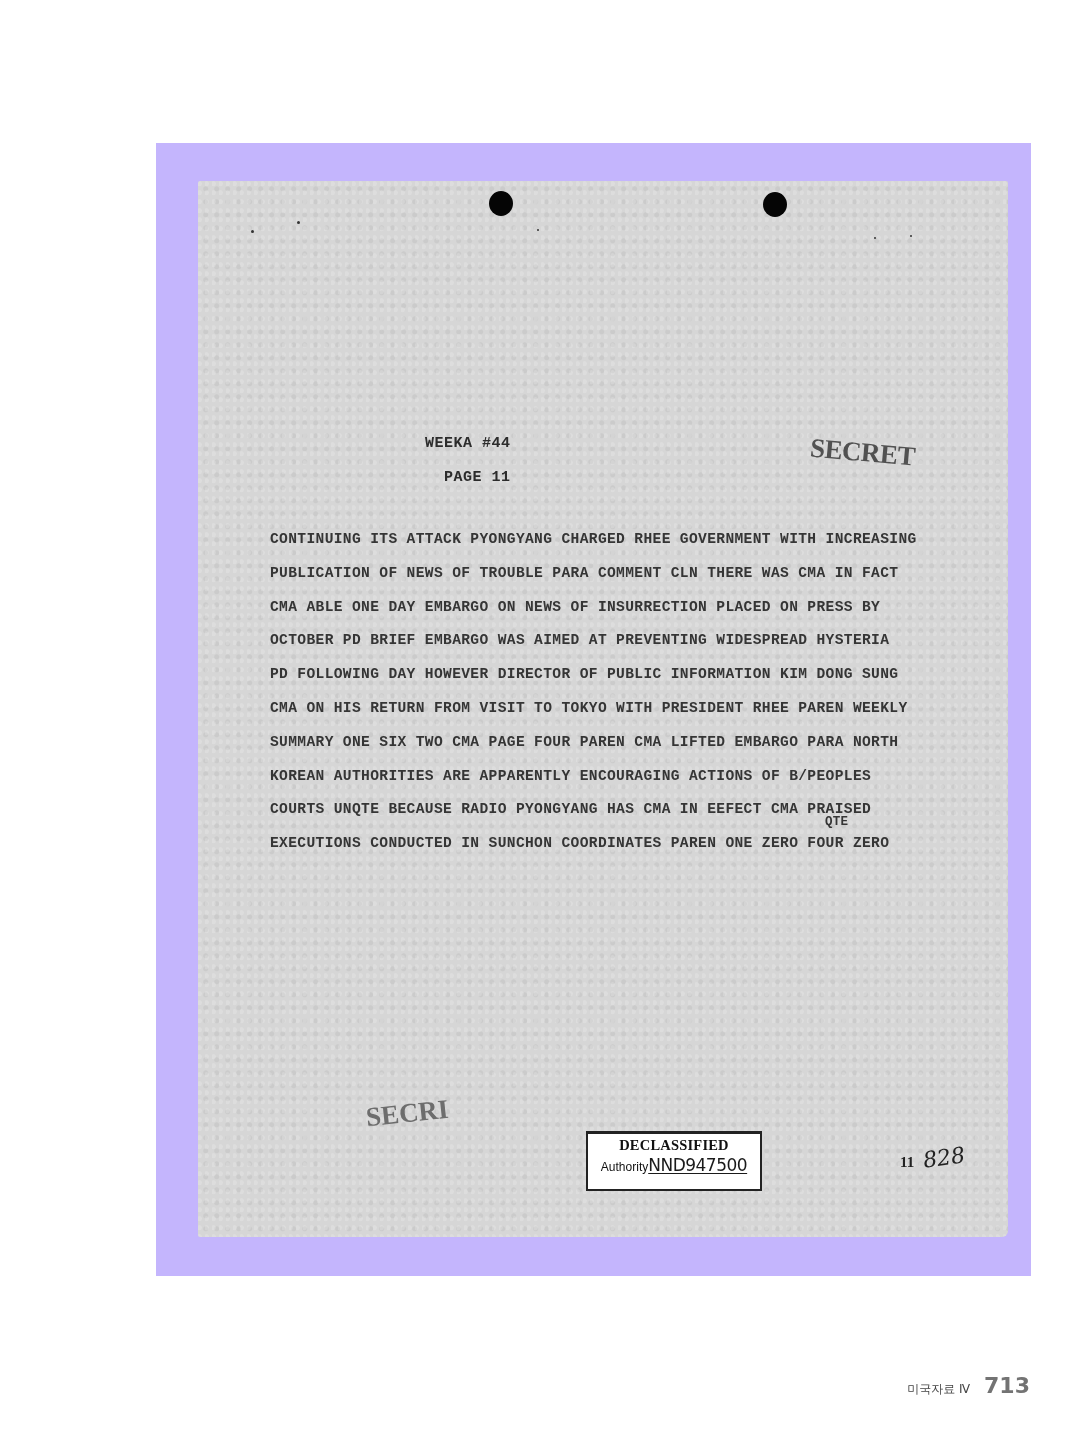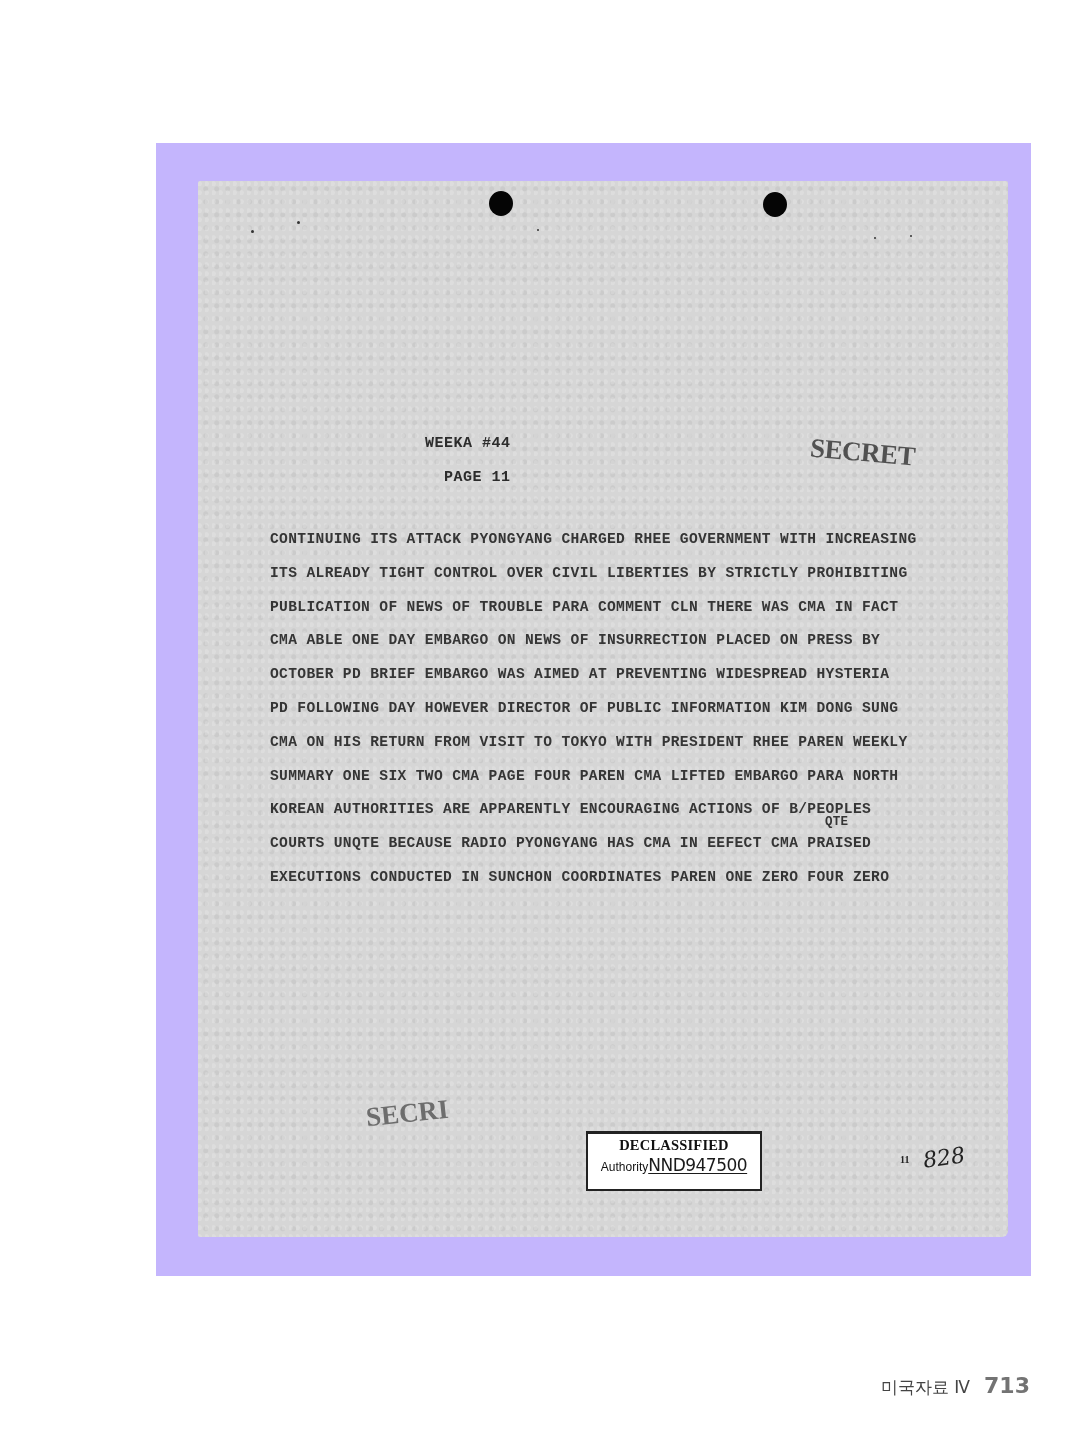--- a/index.html
+++ b/index.html
@@ -57,31 +57,31 @@
     font-family: "Liberation Sans", "DejaVu Sans", sans-serif; font-size: 12px; color: #111;
     margin-top: 1px;
   }
   .declass-auth .label { font-weight: normal; }
   .declass-auth .hand {
     font-family: "DejaVu Sans", sans-serif; font-size: 17px; font-weight: normal; letter-spacing: -0.5px;
     text-decoration: underline; text-underline-offset: 2px; color: #1a1a1a;
   }
   .page-num {
     position: absolute; left: 702px; top: 973px; font-family: "Liberation Serif", serif; font-weight: bold;
-    font-size: 10px; color: #222;
+    font-size: 15px; color: #222;
   }
   .hand-num {
     position: absolute; left: 725px; top: 964px; font-family: "DejaVu Serif", serif; font-style: italic;
     font-size: 22px; color: #222; transform: rotate(-8deg);
   }
   .footer {
     position: absolute; right: 50px; top: 1373px; display: flex; align-items: baseline; gap: 14px;
     font-family: "DejaVu Sans", "Liberation Sans", sans-serif; color: #444;
   }
-  .footer .book { font-size: 17px; }
+  .footer .book { font-size: 12px; }
   .footer .num { font-size: 22px; font-weight: bold; color: #737373; }
 </style>
 </head>
 <body>
 
 <div class="frame">
   <div class="paper">
     <div class="hole" style="left:291px; top:10px;"></div>
     <div class="hole" style="left:565px; top:11px;"></div>
     <div class="speck" style="left:53px; top:49px;"></div>
@@ -92,21 +92,20 @@
 
     <div class="header-line" style="left:227px; top:254px;">WEEKA #44</div>
     <div class="header-line" style="left:246px; top:288px;">PAGE 11</div>
 
     <div class="stamp-secret" style="left:612px; top:256px;">SECRET</div>
 
     <div class="qte" style="left:627px; top:634px;">QTE</div>
 
     <div class="body-text">
       <div class="line">CONTINUING ITS ATTACK PYONGYANG CHARGED RHEE GOVERNMENT WITH INCREASING</div>
-      <div class="line">ITS ALREADY TIGHT CONTROL OVER CIVIL LIBERTIES BY STRICTLY PROHIBITING</div>
       <div class="line">PUBLICATION OF NEWS OF TROUBLE PARA COMMENT CLN THERE WAS CMA IN FACT</div>
       <div class="line">CMA ABLE ONE DAY EMBARGO ON NEWS OF INSURRECTION PLACED ON PRESS BY</div>
       <div class="line">OCTOBER PD BRIEF EMBARGO WAS AIMED AT PREVENTING WIDESPREAD HYSTERIA</div>
       <div class="line">PD FOLLOWING DAY HOWEVER DIRECTOR OF PUBLIC INFORMATION KIM DONG SUNG</div>
       <div class="line">CMA ON HIS RETURN FROM VISIT TO TOKYO WITH PRESIDENT RHEE PAREN WEEKLY</div>
       <div class="line">SUMMARY ONE SIX TWO CMA PAGE FOUR PAREN CMA LIFTED EMBARGO PARA NORTH</div>
       <div class="line">KOREAN AUTHORITIES ARE APPARENTLY ENCOURAGING ACTIONS OF B/PEOPLES</div>
       <div class="line">COURTS UNQTE BECAUSE RADIO PYONGYANG HAS CMA IN EEFECT CMA PRAISED</div>
       <div class="line">EXECUTIONS CONDUCTED IN SUNCHON COORDINATES PAREN ONE ZERO FOUR ZERO</div>
     </div>

